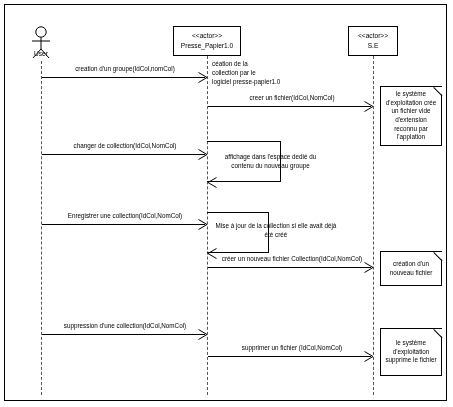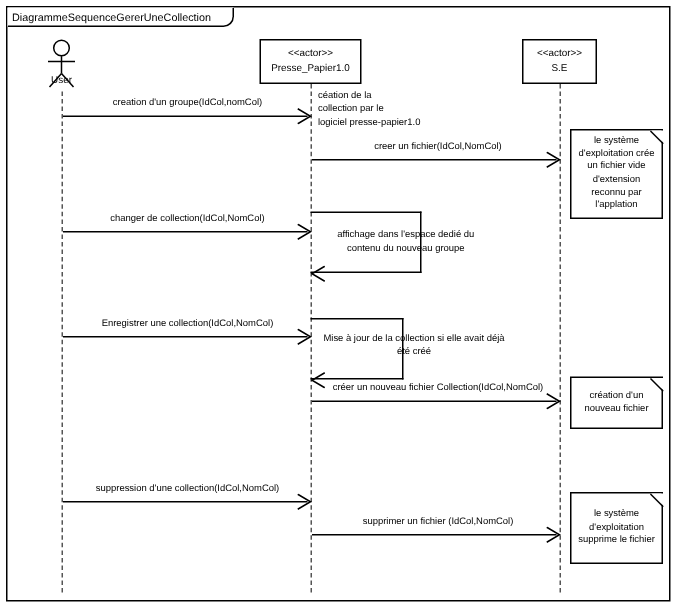--- a/index.html
+++ b/index.html
@@ -145,21 +145,20 @@
     white-space: pre-line;
   }
 </style>
 </head>
 <body>
 
 <div id="diagram-root">
 
   <div class="frame-border"></div>
 
-  <div class="frame-tab">DiagrammeSequenceGererUneCollection</div>
 
   <div class="actor-figure" style="left:28px; top:26px; width:26px; height:34px;">
     <svg width="26" height="34" viewBox="0 0 26 34">
       <circle cx="13" cy="6" r="5.2" fill="#ffffff" stroke="#000000" stroke-width="1"></circle>
       <line x1="13" y1="11.4" x2="13" y2="23" stroke="#000000" stroke-width="1"></line>
       <line x1="4" y1="15" x2="22" y2="15" stroke="#000000" stroke-width="1"></line>
       <line x1="13" y1="23" x2="5" y2="32" stroke="#000000" stroke-width="1"></line>
       <line x1="13" y1="23" x2="21" y2="32" stroke="#000000" stroke-width="1"></line>
     </svg>
   </div>

